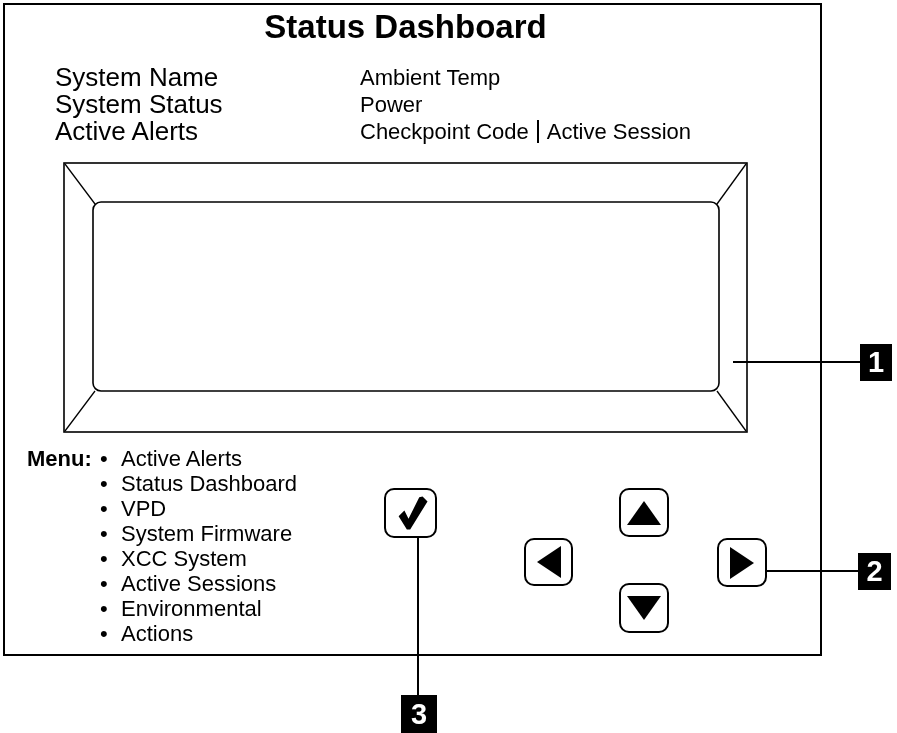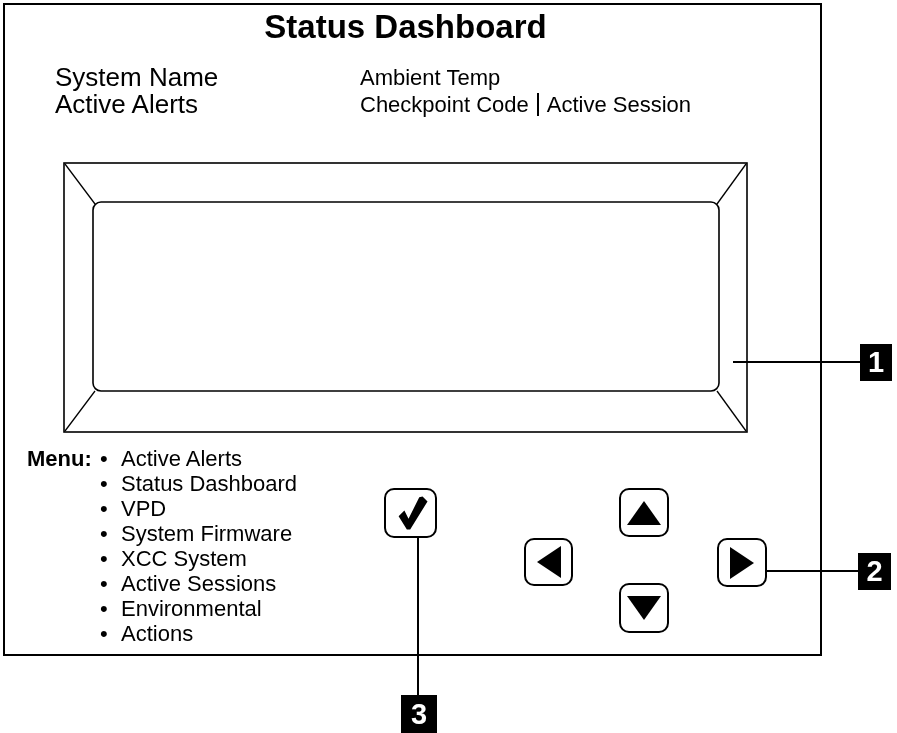--- a/index.html
+++ b/index.html
@@ -104,25 +104,27 @@
 <body>
 
 <div id="stage">
 
   <div class="panel"></div>
 
   <div class="title">Status Dashboard</div>
 
   <div class="labels-left">
     <div>System Name</div>
+    <div>System Status</div>
     <div>Active Alerts</div>
   </div>
 
   <div class="labels-right">
     <div>Ambient Temp</div>
+    <div>Power</div>
     <div>
       <span>Checkpoint Code</span><span class="sep-bar"></span><span>Active Session</span>
     </div>
   </div>
 
   <svg class="lcd-svg" width="685" height="271" viewBox="0 0 685 271">
     <rect x="1" y="1" width="683" height="269" fill="#fff" stroke="#000" stroke-width="1.6"></rect>
     <rect x="30" y="40" width="626" height="189" rx="8" fill="#fff" stroke="#000" stroke-width="1.6"></rect>
     <line x1="2" y1="2" x2="32" y2="42" stroke="#000" stroke-width="1.3"></line>
     <line x1="683" y1="2" x2="654" y2="42" stroke="#000" stroke-width="1.3"></line>

